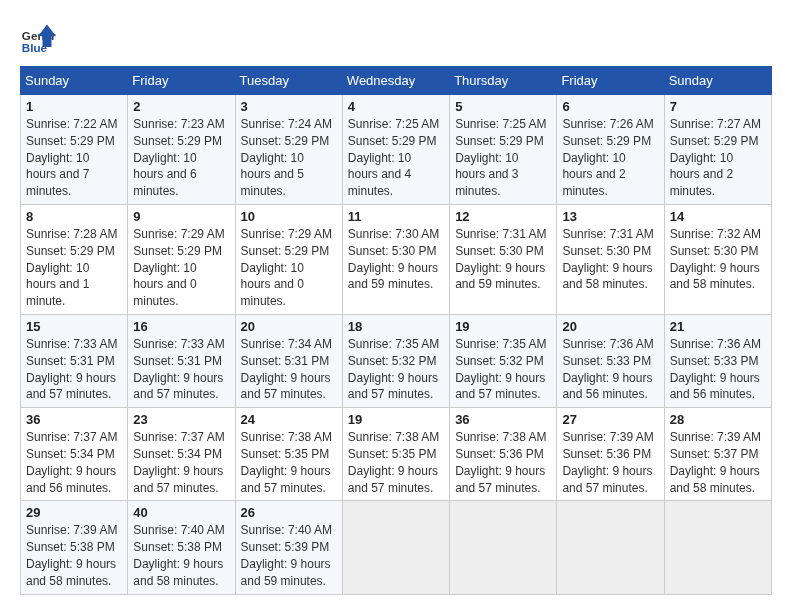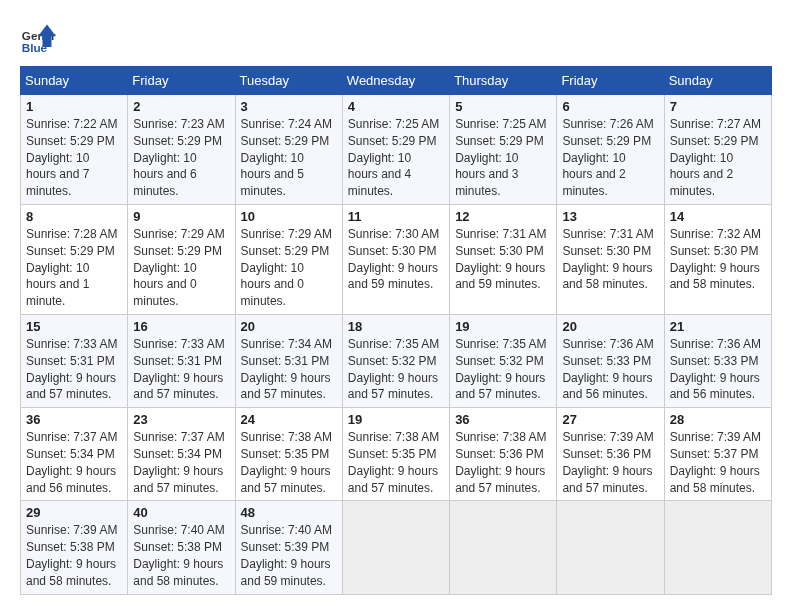--- a/index.html
+++ b/index.html
@@ -245,21 +245,21 @@
       <tr>
         <td>
           <span class="day-number">29</span>
           <div class="day-detail">Sunrise: 7:39 AM<br>Sunset: 5:38 PM<br>Daylight: 9 hours and 58 minutes.</div>
         </td>
         <td>
           <span class="day-number">40</span>
           <div class="day-detail">Sunrise: 7:40 AM<br>Sunset: 5:38 PM<br>Daylight: 9 hours and 58 minutes.</div>
         </td>
         <td>
-          <span class="day-number">48</span>
+          <span class="day-number">26</span>
           <div class="day-detail">Sunrise: 7:40 AM<br>Sunset: 5:39 PM<br>Daylight: 9 hours and 59 minutes.</div>
         </td>
         <td class="empty-cell"></td>
         <td class="empty-cell"></td>
         <td class="empty-cell"></td>
         <td class="empty-cell"></td>
       </tr>
     </tbody>
 </table>
 

